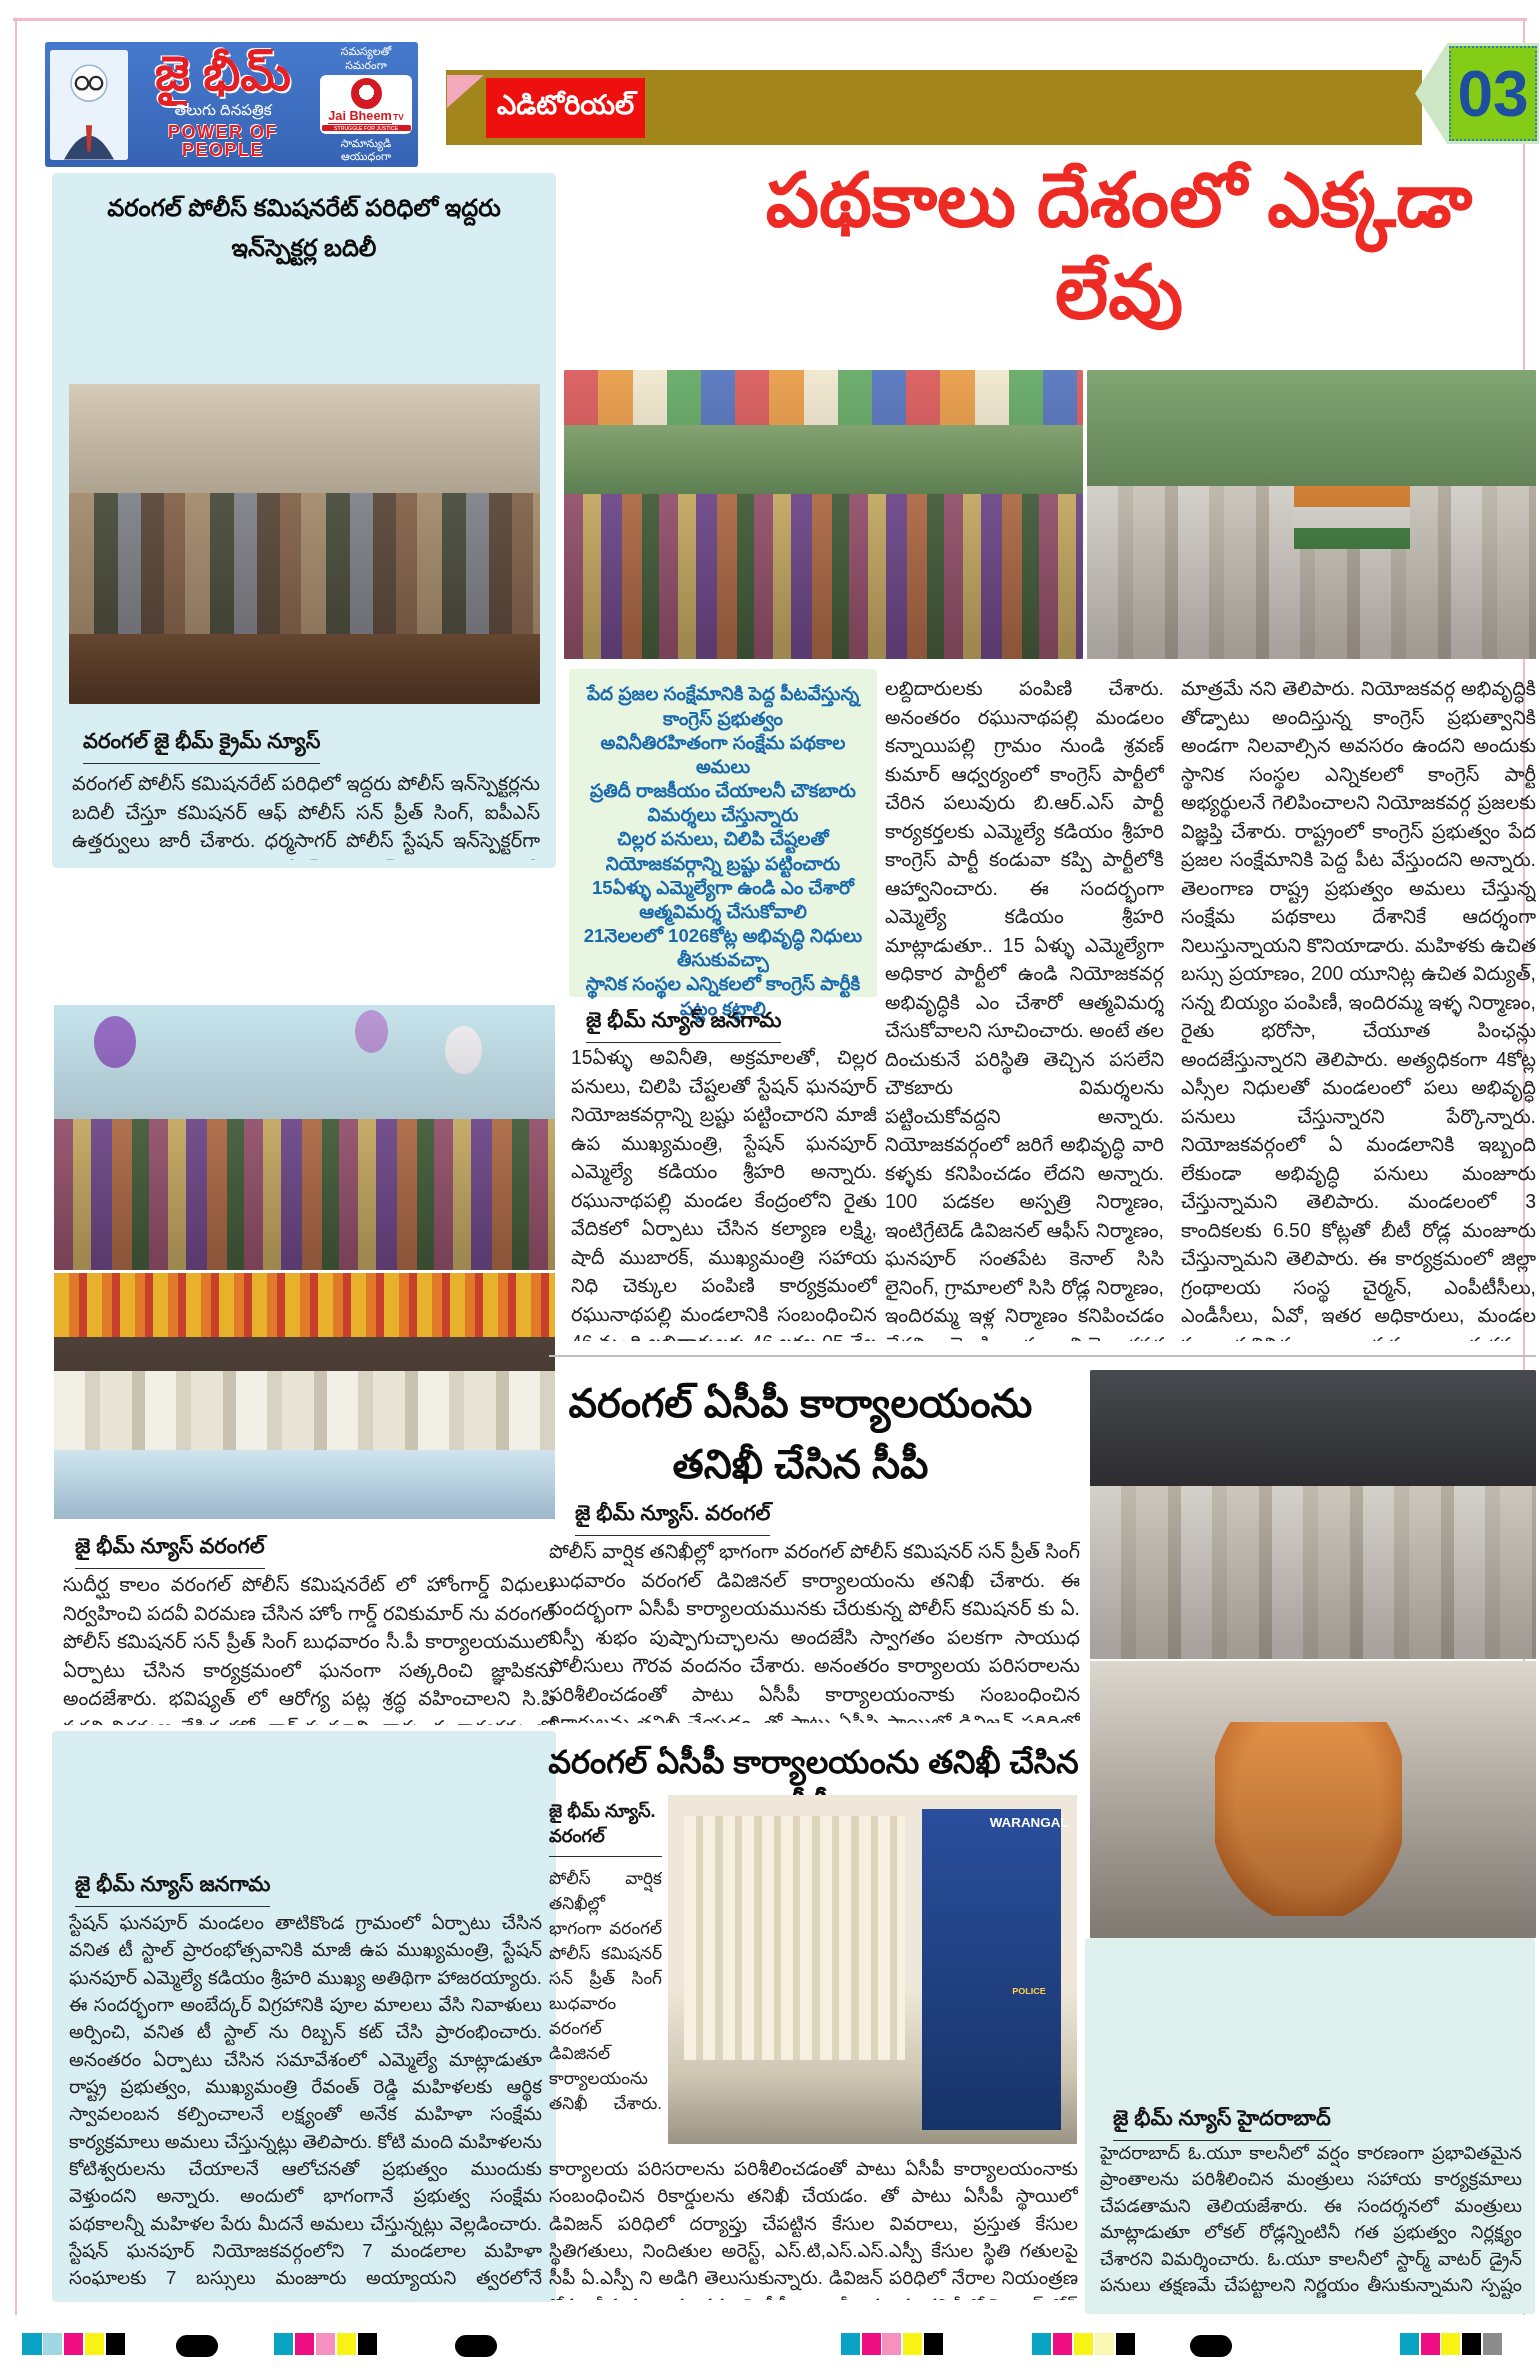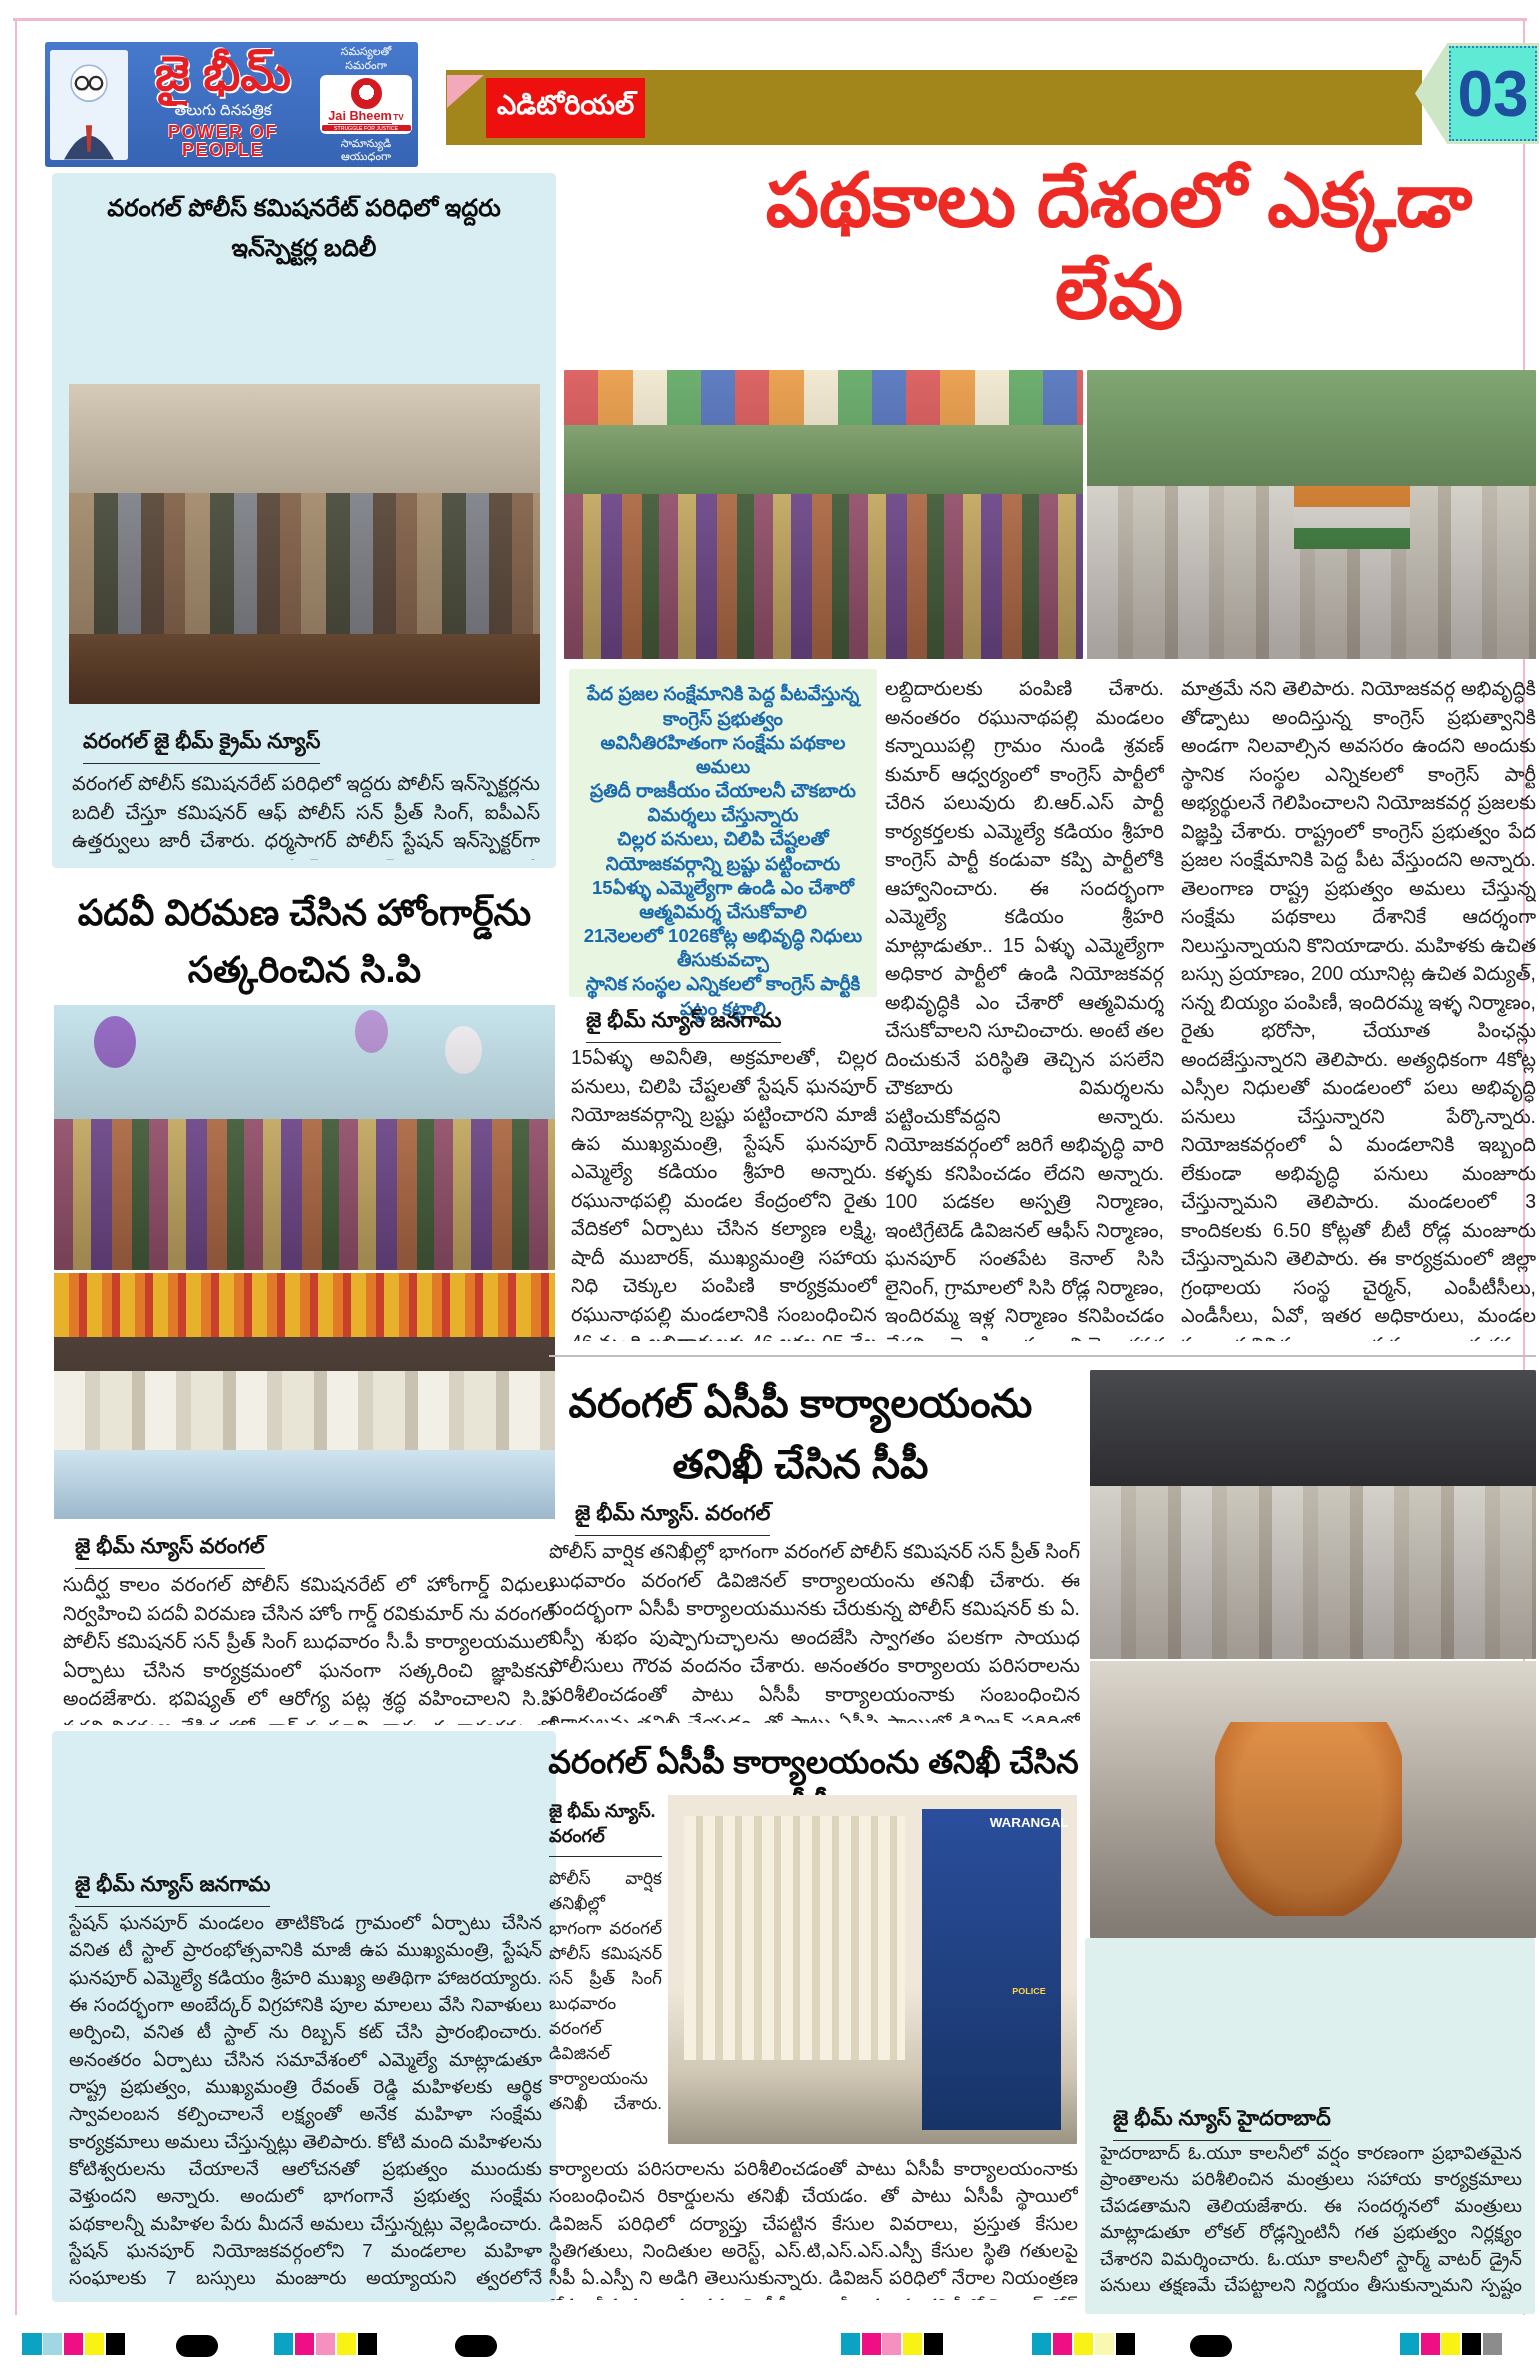--- a/index.html
+++ b/index.html
@@ -30,21 +30,21 @@
   
   .topbar{left:446px;top:70px;width:976px;height:75px;background:#a2861b;}
   .wedge{left:447px;top:75px;width:0;height:0;border-top:33px solid #f4a9bb;border-bottom:33px solid transparent;
          border-right:37px solid transparent;border-left:0;}
   .edit-box{left:486px;top:78px;width:159px;height:60px;background:#ee0f0f;color:#fff;font-size:27px;
             font-weight:700;display:flex;align-items:center;justify-content:center;}
   .date{left:745px;top:78px;width:633px;height:60px;color:#fff;font-size:31px;font-weight:700;
         display:flex;align-items:center;justify-content:center;letter-spacing:0.7px;}
   .arrow{left:1415px;top:43px;width:124px;height:101px;background:#cde7c6;
          clip-path:polygon(0 50%,26% 0,100% 0,100% 100%,26% 100%);}
-  .pagenum{left:1449px;top:46px;width:88px;height:95px;background:#5eead4;border:2.2px dotted #2f7fb8;
+  .pagenum{left:1449px;top:46px;width:88px;height:95px;background:#84cc16;border:2.2px dotted #2f7fb8;
            box-sizing:border-box;color:#1d4f9e;font-size:64px;font-weight:800;display:flex;align-items:center;
            justify-content:center;}
   
   .lead-hl{left:701px;top:155px;width:836px;text-align:center;color:#ee2a24;font-weight:800;line-height:1.22;}
   .lead-hl .l1,.lead-hl .l2{font-size:75px;}
   
   .panel{background:#d9eef2;border-radius:4.5px;}
   .p1{left:52px;top:173px;width:504px;height:695px;}
   .p3{left:52px;top:1731px;width:504px;height:571px;}
   .p-br{left:1085px;top:1938px;width:450px;height:376px;background:#ddf0ee;border-radius:3px;}
@@ -150,21 +150,20 @@
     <div class="band b-wall"></div>
     <div class="band b-officers"></div>
     <div class="band b-desk"></div>
     <div class="band b-vig"></div>
   </div>
   <div class="abs" style="left:83px;top:729px;">
     <span class="byl">వరంగల్ జై భీమ్ క్రైమ్ న్యూస్</span>
   </div>
   <div class="abs body" style="left:72px;top:769px;width:468px;height:91px;overflow:hidden;">వరంగల్ పోలీస్ కమిషనరేట్ పరిధిలో ఇద్దరు పోలీస్ ఇన్‌స్పెక్టర్లను బదిలీ చేస్తూ కమిషనర్ ఆఫ్ పోలీస్ సన్ ప్రీత్ సింగ్, ఐపీఎస్ ఉత్తర్వులు జారీ చేశారు. ధర్మసాగర్ పోలీస్ స్టేషన్ ఇన్‌స్పెక్టర్‌గా విధులు నిర్వహిస్తున్న ఏ. ప్రవీణ్‌ను వి.ఆర్. విభాగానికి బదిలీ చేశారు. ప్రస్తుతం సి.సి.ఆర్.బి.లో ఇన్‌స్పెక్టర్‌గా విధులు నిర్వహిస్తున్న కె. శ్రీధర్ రావును ధర్మసాగర్ పోలీస్ స్టేషన్‌కు బదిలీ చేశారు.</div>
 
-  <div class="abs h-black h2a">పదవీ విరమణ చేసిన హోంగార్డ్‌ను సత్కరించిన సి.పి</div>
   <div class="abs ph" style="left:54px;top:1005px;width:501px;height:265px;">
     <div class="band b-balloonsky"></div>
     <div class="balloon" style="left:8%;top:4%;width:42px;height:52px;background:#8a5bbf;"></div>
     <div class="balloon" style="left:78%;top:8%;width:37px;height:48px;background:#f0eef2;"></div>
     <div class="balloon" style="left:60%;top:2%;width:33px;height:43px;background:#b08ad0;"></div>
     <div class="band b-crowd"></div>
     <div class="band b-vig"></div>
   </div>
   <div class="abs ph" style="left:54px;top:1273px;width:501px;height:246px;">
     <div class="band b-darkroom"></div>

